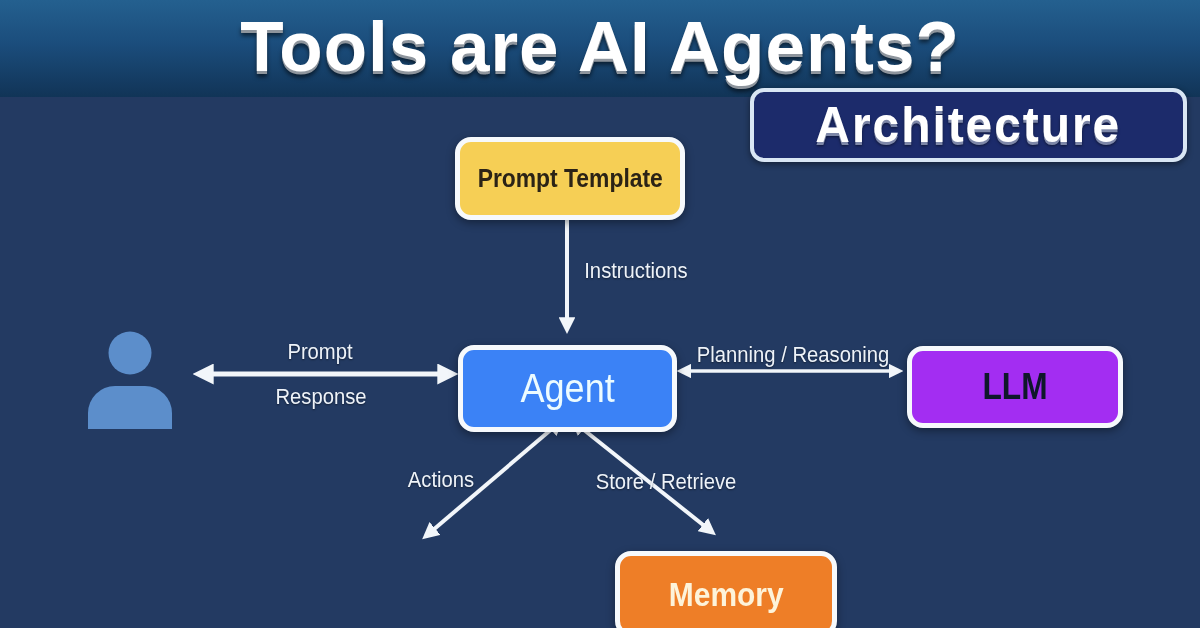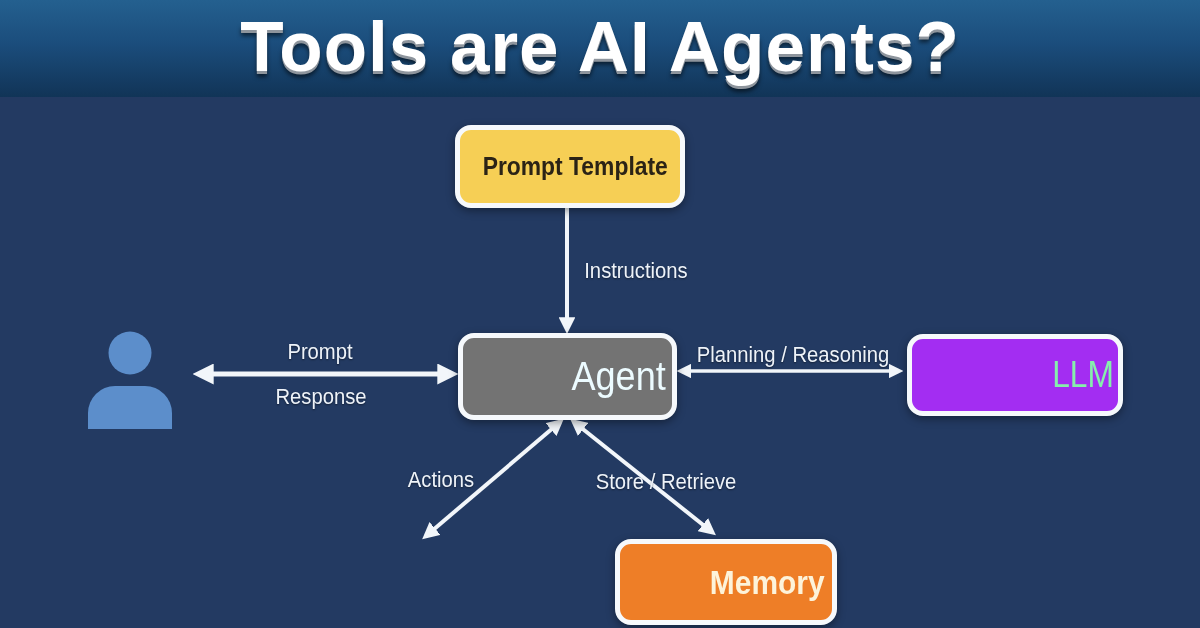--- a/index.html
+++ b/index.html
@@ -28,22 +28,23 @@
     font-size:50px; font-weight:bold; color:#ffffff; letter-spacing:2px;
     text-shadow:0 3px 0 #7d87a8, 0 4px 3px rgba(0,0,0,.5);
     transform:scaleX(0.96); white-space:nowrap;
   }
   
   .edges { position:absolute; left:0; top:0; width:1200px; height:628px; }
   .edges line { stroke:#f2f6fa; }
   
   .node {
     position:absolute; border:5px solid #f6f9fc; border-radius:16px;
-    box-sizing:border-box; display:flex; align-items:center; justify-content:flex-end;
+    box-sizing:border-box; display:flex; align-items:center; justify-content:center;
     box-shadow:0 3px 8px rgba(0,0,0,.38);
+    margin-top:12px;
   }
   .node span { transform:scaleX(0.88); white-space:nowrap; }
   .n-prompt { left:455px; top:125px; width:230px; height:83px; font-size:26px; font-weight:600; }
   .n-agent  { left:458px; top:333px; width:219px; height:87px; font-size:41px; font-weight:400; }
   .n-llm    { left:907px; top:334px; width:216px; height:82px; font-size:36px; font-weight:400; }
   .n-tools  { left:310px; top:541px; width:207px; height:84px; font-size:34px; font-weight:400; }
   .n-memory { left:615px; top:539px; width:222px; height:86px; font-size:34px; font-weight:700; }
   
   .elabel {
     position:absolute; transform:translate(-50%,-50%) scaleX(0.92);
@@ -61,20 +62,23 @@
 </style>
 </head>
 <body>
 
 <div class="stage" style="background-color: rgb(35, 58, 98);">
 
   <header class="banner">
     <h1 class="title">Tools are AI Agents?</h1>
   </header>
 
+  <div class="badge" style="background: rgb(28, 43, 107); border-color: rgb(217, 230, 244);">
+    <span>Architecture</span>
+  </div>
 
   <svg class="edges" viewBox="0 0 1200 628" xmlns="http://www.w3.org/2000/svg">
     <defs>
       <marker id="ah" viewBox="0 0 10 10" refX="7" refY="5" markerWidth="4.2" markerHeight="4.2" orient="auto-start-reverse">
         <path d="M0 0 L10 5 L0 10 z" fill="#f2f6fa"></path>
       </marker>
     </defs>
     <line x1="567" y1="207" x2="567" y2="329" stroke-width="4" marker-end="url(#ah)"></line>
     <line x1="199" y1="374" x2="452" y2="374" stroke-width="5" marker-start="url(#ah)" marker-end="url(#ah)"></line>
     <line x1="681" y1="371" x2="899" y2="371" stroke-width="3.4" marker-start="url(#ah)" marker-end="url(#ah)"></line>
@@ -84,25 +88,25 @@
 
   <svg class="person" viewBox="0 0 88 98" xmlns="http://www.w3.org/2000/svg" style="fill: rgb(92, 142, 203);">
     <circle cx="44" cy="22" r="21.5"></circle>
     <path d="M2 98 V82 a27 27 0 0 1 27 -27 h30 a27 27 0 0 1 27 27 v16 z"></path>
   </svg>
 
   <div class="node n-prompt" style="background: rgb(246, 207, 85); color: rgb(43, 35, 22);">
     <span>Prompt Template</span>
   </div>
 
-  <div class="node n-agent" style="background: #737373; color: rgb(236, 251, 255);">
+  <div class="node n-agent" style="background: #3b82f6; color: rgb(236, 251, 255);">
     <span>Agent</span>
   </div>
 
-  <div class="node n-llm" style="background: rgb(163, 45, 242); color: #86efac;">
+  <div class="node n-llm" style="background: rgb(163, 45, 242); color: #0f172a; font-weight: bold;">
     <span>LLM</span>
   </div>
 
 
   <div class="node n-memory" style="background: rgb(238, 126, 39); color: rgb(253, 243, 218);">
     <span>Memory</span>
   </div>
 
   <div class="elabel el-instructions">Instructions</div>
   <div class="elabel el-prompt">Prompt</div>

